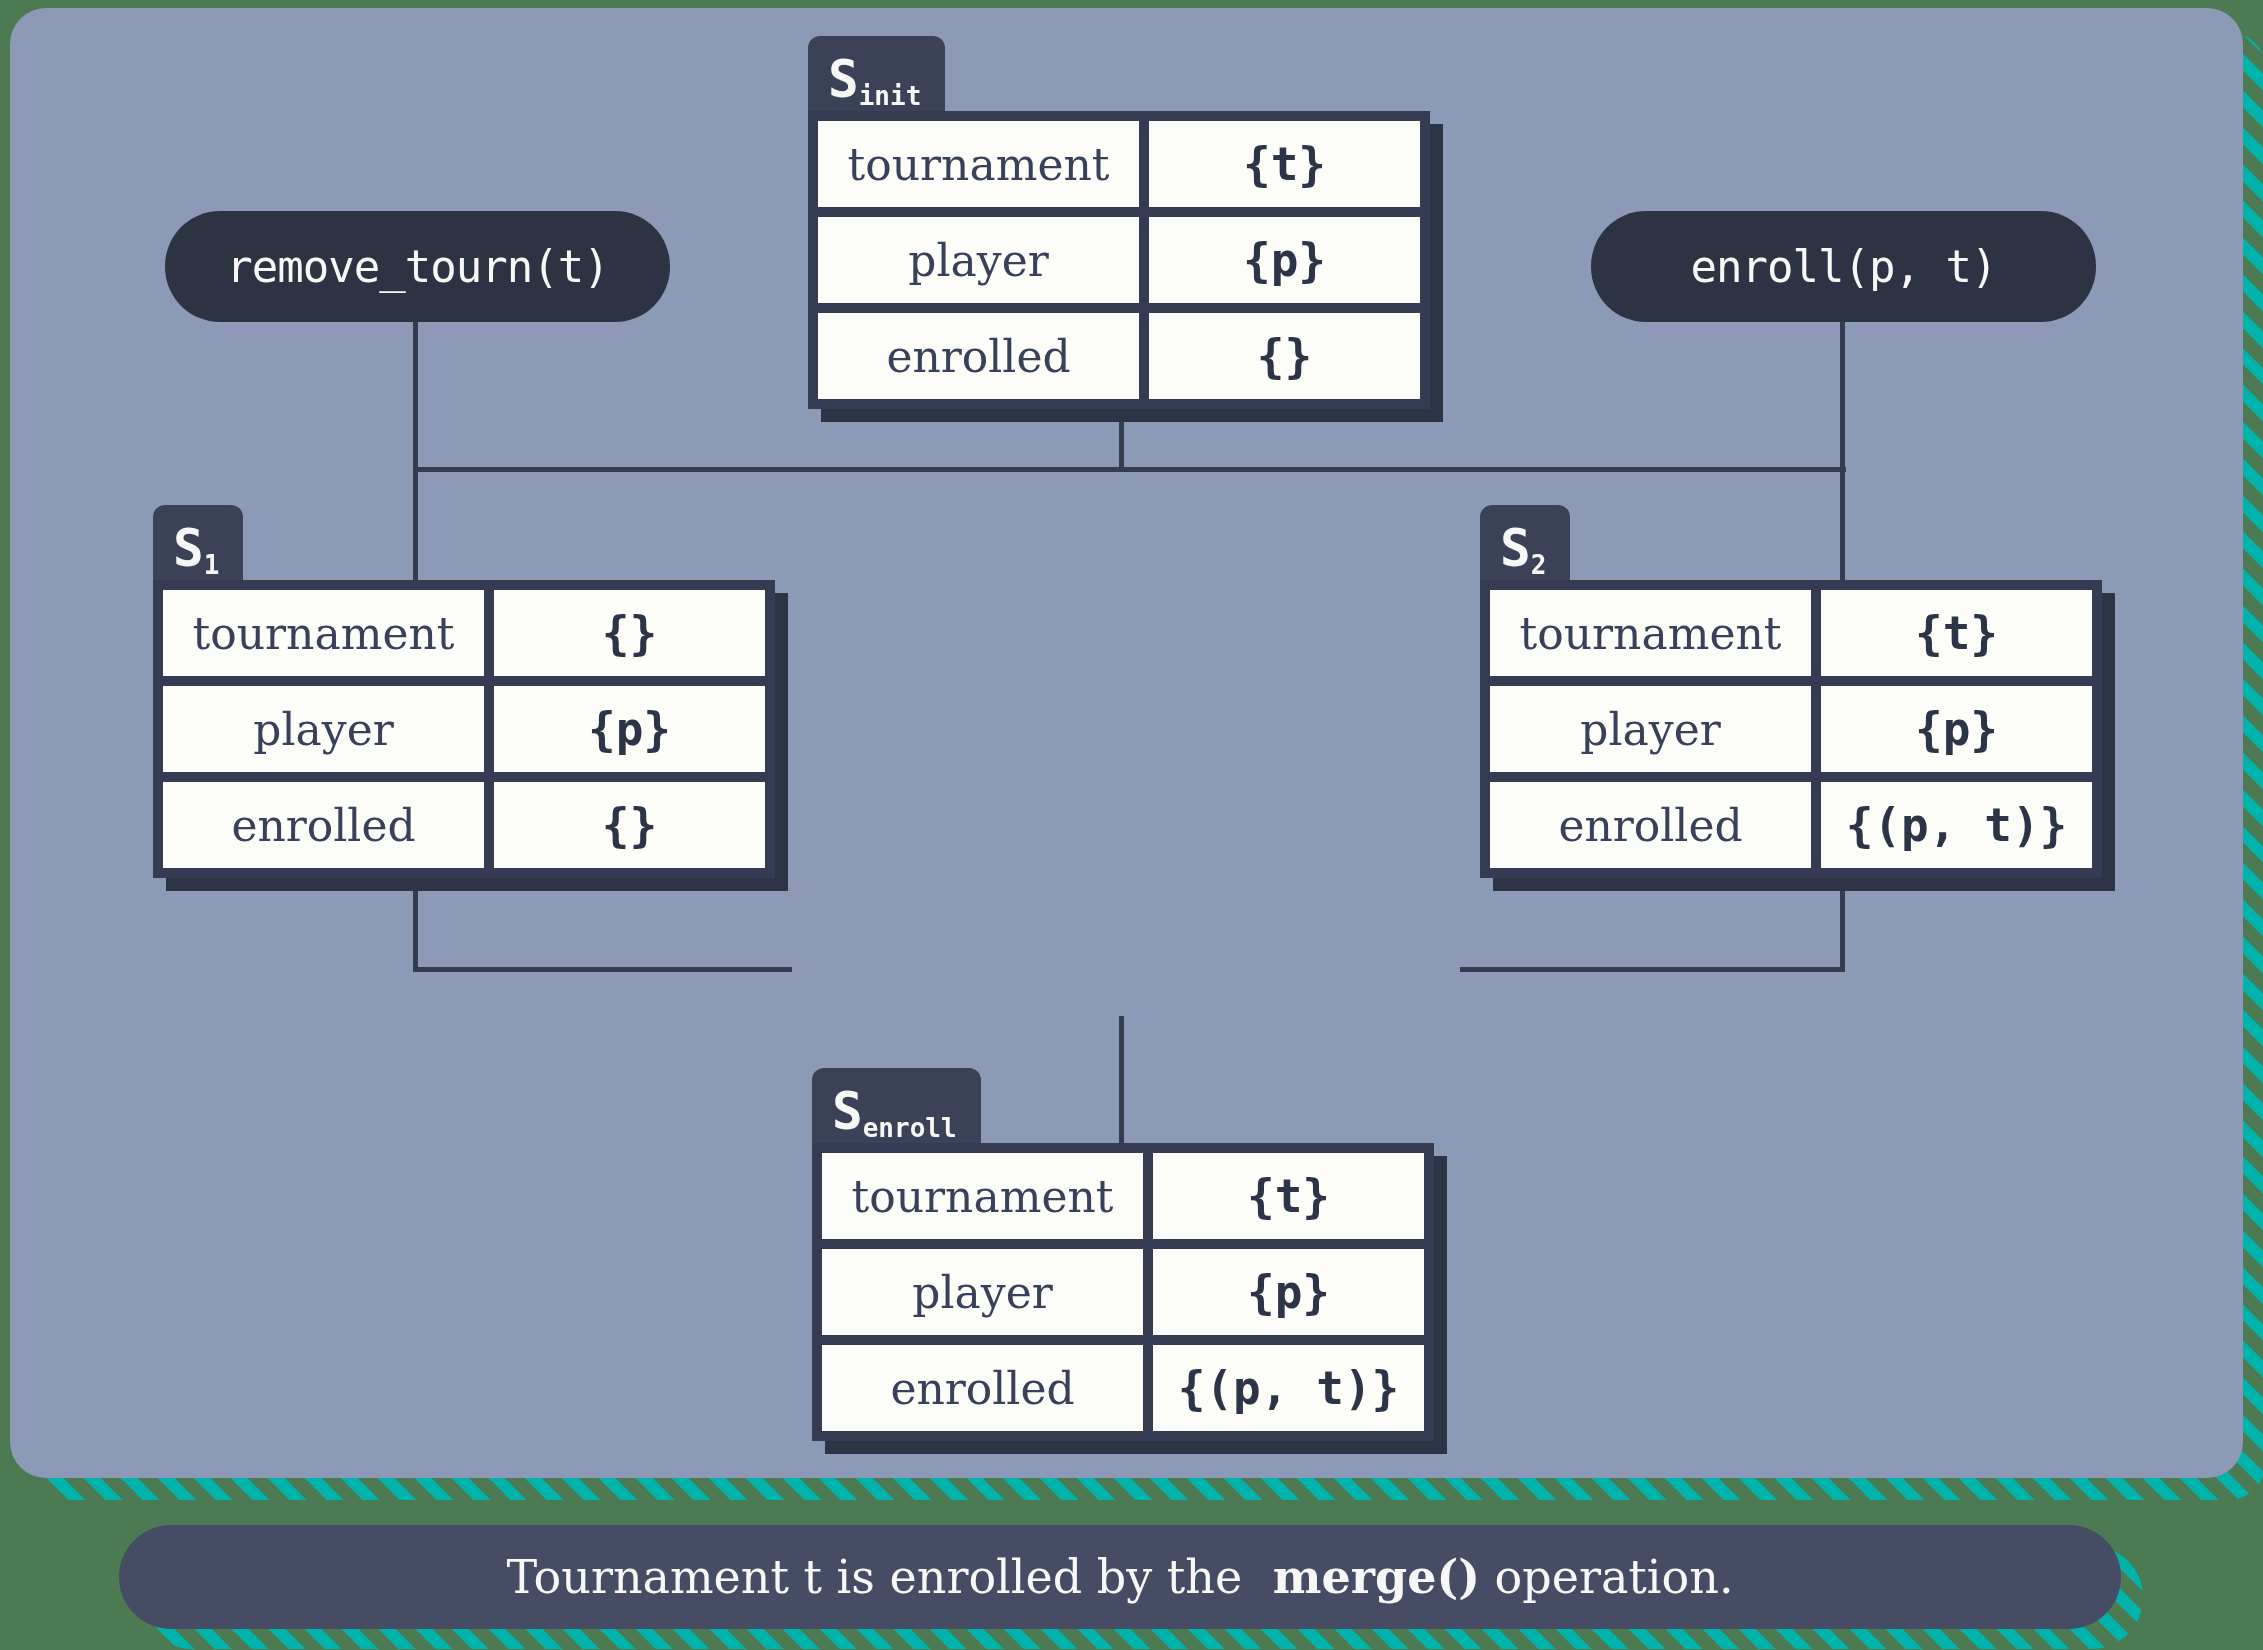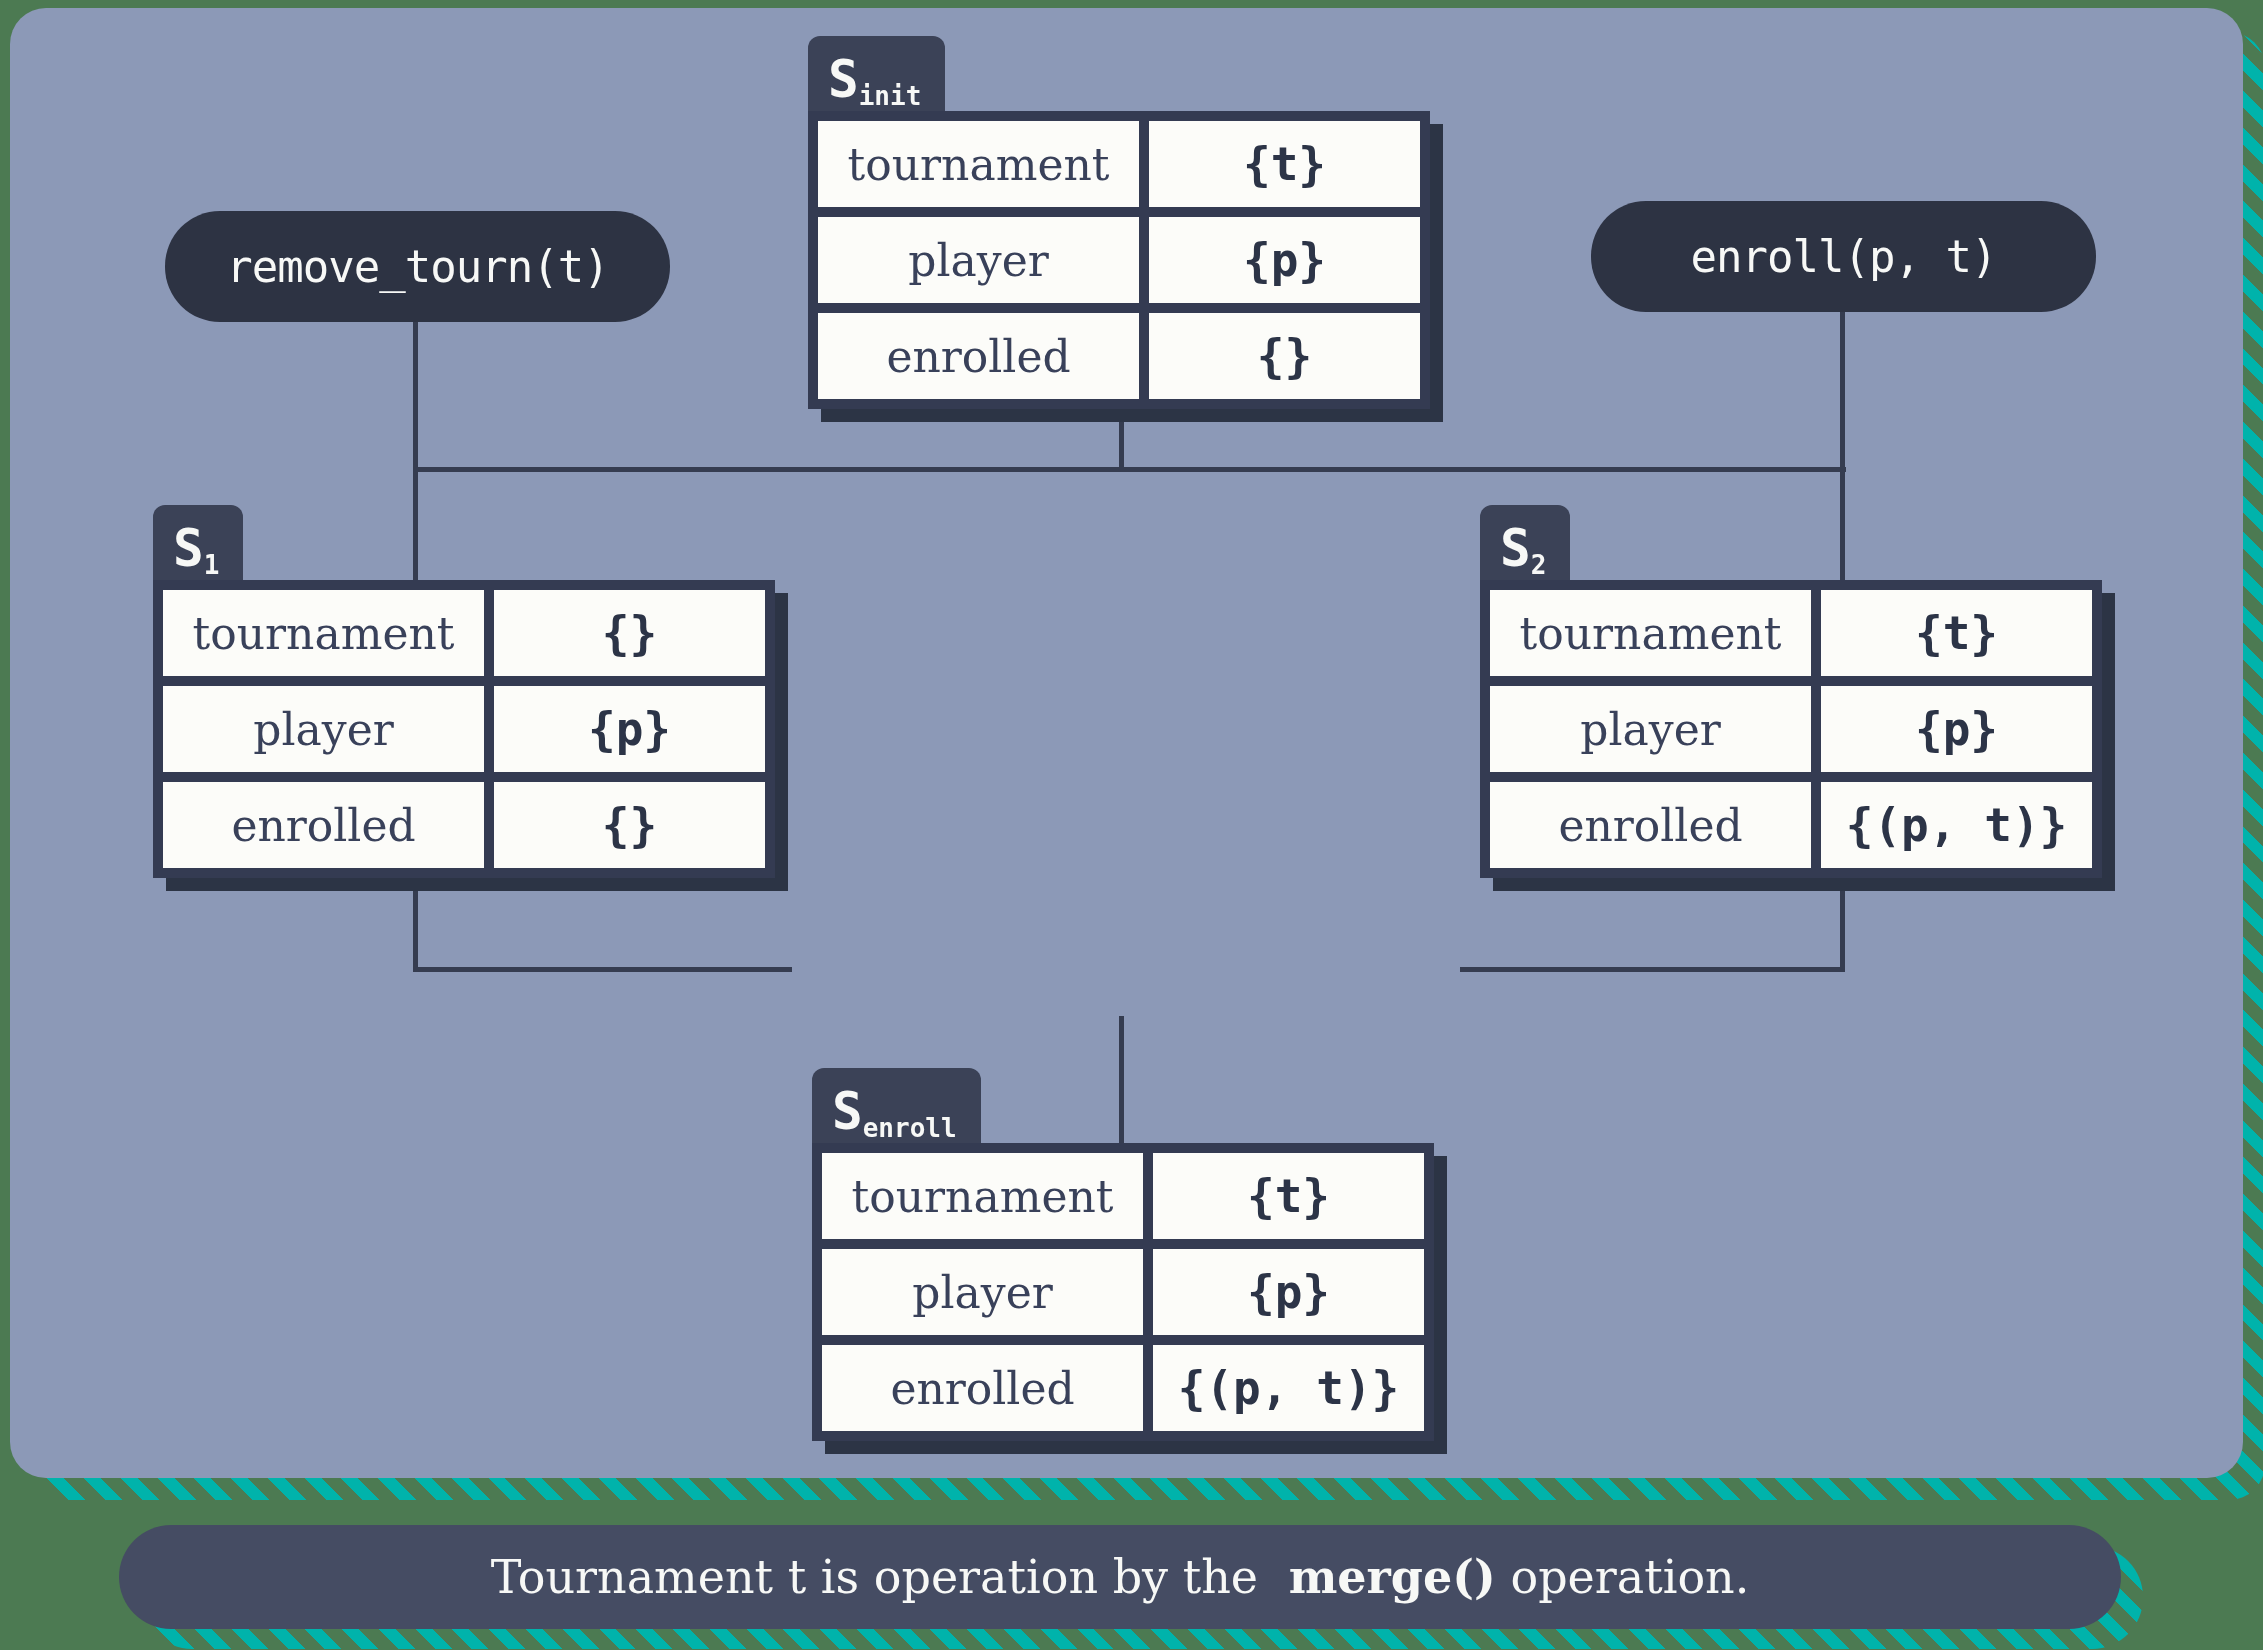--- a/index.html
+++ b/index.html
@@ -76,21 +76,21 @@
   <div class="line" style="left:1840px;top:312px;width:5px;height:270px;"></div>
   <div class="line" style="left:413px;top:871px;width:5px;height:101px;"></div>
   <div class="line" style="left:413px;top:967px;width:379px;height:5px;"></div>
   <div class="line" style="left:1840px;top:871px;width:5px;height:101px;"></div>
   <div class="line" style="left:1460px;top:967px;width:385px;height:5px;"></div>
   <div class="line" style="left:1119px;top:1016px;width:5px;height:135px;"></div>
 
   <div class="pill" id="pill-remove" style="left:165px;top:211px;width:505px;height:111px;">
     <span>remove_tourn(t)</span>
   </div>
-  <div class="pill" id="pill-enroll" style="left:1591px;top:201px;width:505px;height:111px;">
+  <div class="pill" id="pill-enroll" style="left:1591px;top:211px;width:505px;height:111px;">
     <span>enroll(p, t)</span>
   </div>
 
   <div class="state" style="left:808px;top:111px;">
     <div class="tab">
       <span class="tab-base">S</span>
         <span class="tab-sub">init</span>
     </div>
     <div class="table">
       <div class="row">
@@ -166,17 +166,17 @@
       </div>
       <div class="row">
         <div class="cell label">enrolled</div>
         <div class="cell value">{(p, t)}</div>
       </div>
     </div>
   </div>
 
   <div id="caption-stripe" class="stripes"></div>
   <div id="caption">
-    <span><span>Tournament t is operation by the </span><span class="hl">merge()</span><span> operation.</span></span>
+    <span><span>Tournament t is enrolled by the </span><span class="hl">merge()</span><span> operation.</span></span>
   </div>
 
 </div>
 
 
 </body></html>

